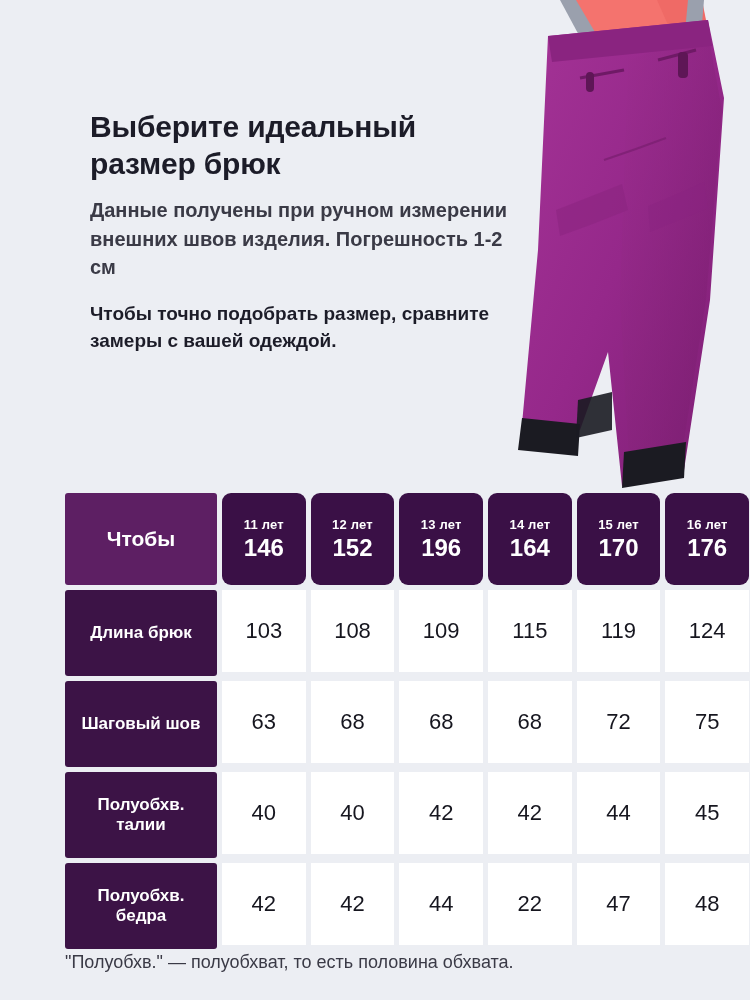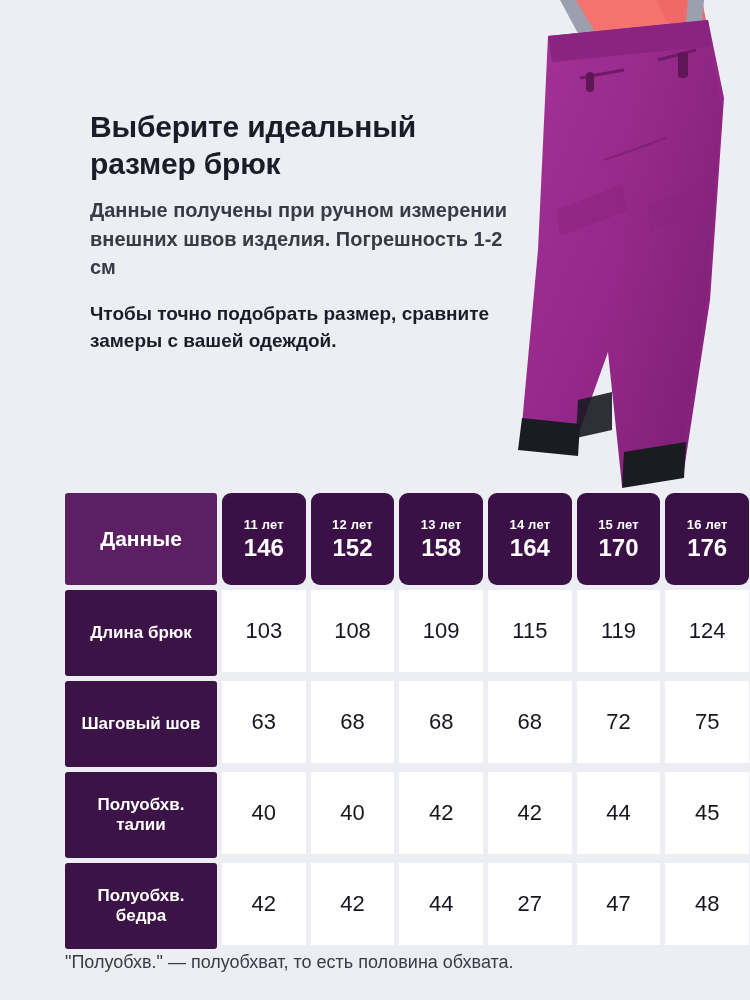--- a/index.html
+++ b/index.html
@@ -183,32 +183,32 @@
 
   <div class="head-block">
     <div class="title">Выберите идеальный размер брюк</div>
     <div class="subtitle">Данные получены при ручном измерении внешних швов изделия. Погрешность 1-2 см</div>
     <div class="note">Чтобы точно подобрать размер, сравните замеры с вашей одеждой.</div>
   </div>
 
   <div class="table">
 
     <div class="row head-row">
-      <div class="cell-head-label">Данные</div>
+      <div class="cell-head-label">Чтобы</div>
       <div class="cell-head-size">
         <span class="age">11 лет</span>
         <span class="num">146</span>
       </div>
       <div class="cell-head-size">
         <span class="age">12 лет</span>
         <span class="num">152</span>
       </div>
       <div class="cell-head-size">
         <span class="age">13 лет</span>
-        <span class="num">158</span>
+        <span class="num">196</span>
       </div>
       <div class="cell-head-size">
         <span class="age">14 лет</span>
         <span class="num">164</span>
       </div>
       <div class="cell-head-size">
         <span class="age">15 лет</span>
         <span class="num">170</span>
       </div>
       <div class="cell-head-size">
@@ -245,21 +245,21 @@
       <div class="cell-val">42</div>
       <div class="cell-val">44</div>
       <div class="cell-val">45</div>
     </div>
 
     <div class="row data-row">
       <div class="cell-label">Полуобхв. бедра</div>
       <div class="cell-val">42</div>
       <div class="cell-val">42</div>
       <div class="cell-val">44</div>
-      <div class="cell-val">27</div>
+      <div class="cell-val">22</div>
       <div class="cell-val">47</div>
       <div class="cell-val">48</div>
     </div>
 
   </div>
 
   <div class="footnote">"Полуобхв." — полуобхват, то есть половина обхвата.</div>
 
 </div>
 

